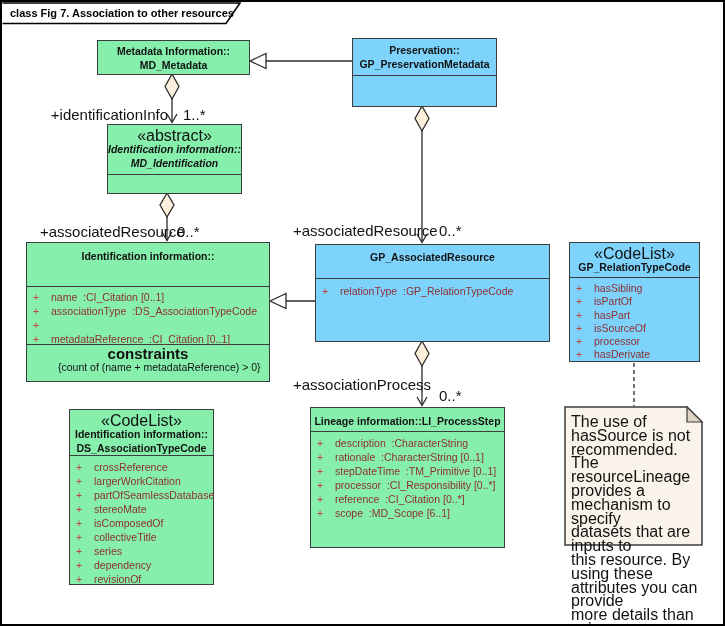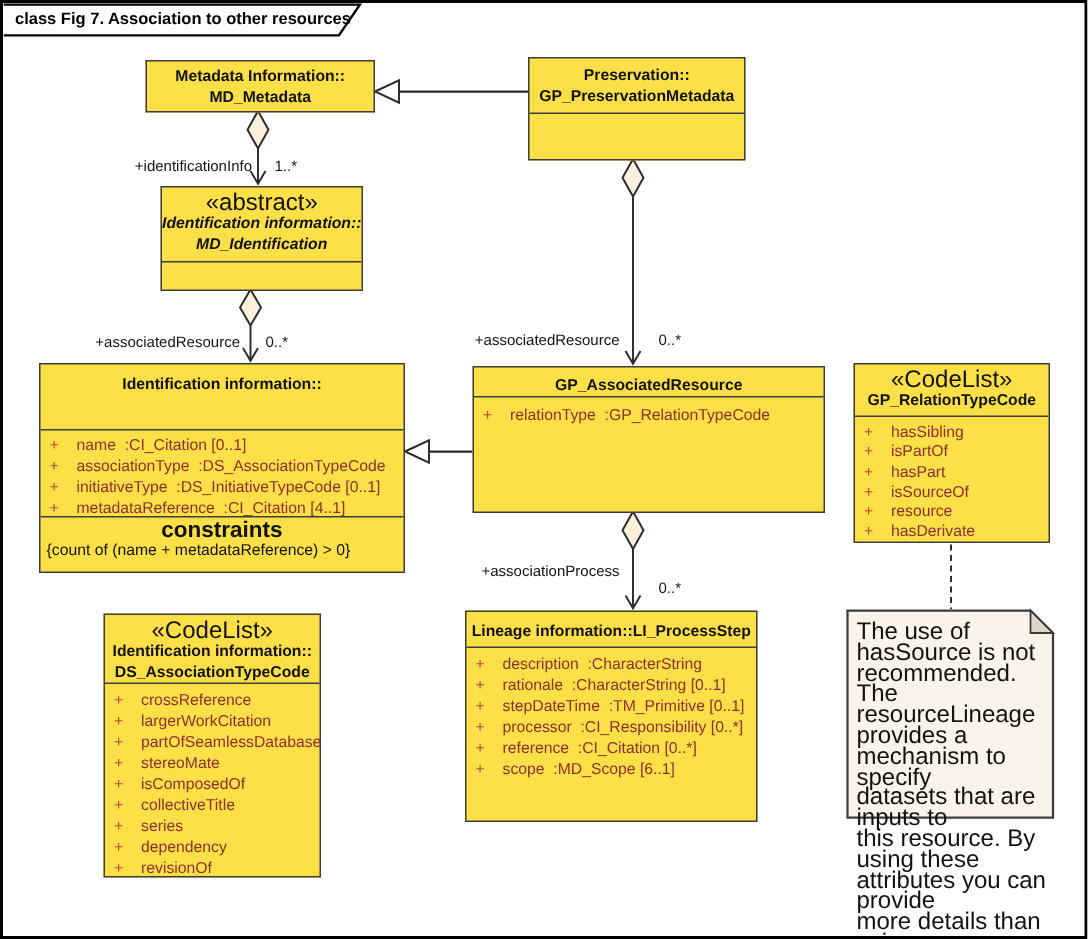--- a/index.html
+++ b/index.html
@@ -6,37 +6,37 @@
   #diagram{
     position:relative;width:725px;height:626px;box-sizing:border-box;
     border:2px solid #000;background:#fff;overflow:hidden;
     font-family:"Liberation Sans","DejaVu Sans",sans-serif;color:#1a1a1a;
   }
   svg.overlay{position:absolute;left:0;top:0;pointer-events:none;}
   .frame-title{
     position:absolute;left:8px;top:5px;font-size:11px;font-weight:bold;color:#000;
   }
   .cls{
-    position:absolute;box-sizing:border-box;border:1.5px solid #3d3d3d;background:#fde047;
-  }
-  .cls.tan{background:#fde047;}
+    position:absolute;box-sizing:border-box;border:1.5px solid #3d3d3d;background:#86efac;
+  }
+  .cls.tan{background:#7dd3fc;}
   .head{box-sizing:border-box;text-align:center;}
   .head.divided{border-bottom:1.5px solid #3d3d3d;}
   .cname{font-size:10.5px;font-weight:bold;line-height:14px;color:#121212;}
   .stereo{font-size:16px;line-height:13px;color:#121212;}
   .it{font-style:italic;}
   .attrs{box-sizing:border-box;padding-top:3px;}
   .attr{display:flex;align-items:flex-start;padding-left:6px;font-size:10.5px;line-height:14px;}
   .attr .vis{width:18px;flex:none;color:#c0443c;}
   .attr .atext{color:#8e2f2f;white-space:pre;}
   .rows13 .attr{line-height:13.3px;}
   .constraints{box-sizing:border-box;border-top:1.5px solid #3d3d3d;padding-top:2px;}
   .constraints .clabel{text-align:center;font-size:15px;font-weight:bold;line-height:14px;color:#121212;}
-  .constraints .ctext{padding-left:4px;font-size:10.5px;line-height:13px;color:#121212;white-space:pre;}
-  .rolelabel{position:absolute;font-size:10px;color:#121212;white-space:nowrap;}
+  .constraints .ctext{padding-left:4px;font-size:10.5px;line-height:13px;color:#121212;white-space:pre;margin-left:27px;}
+  .rolelabel{position:absolute;font-size:15px;color:#121212;white-space:nowrap;}
   .ralign{text-align:right;}
   .note-text{
     position:absolute;font-size:16px;line-height:13.8px;color:#121212;white-space:pre-line;
   }
 </style>
 </head>
 <body>
 
 <div id="diagram">
 
@@ -106,35 +106,34 @@
       <div class="attr">
           <span class="vis">+</span>
           <span class="atext">name  :CI_Citation [0..1]</span>
         </div>
       <div class="attr">
           <span class="vis">+</span>
           <span class="atext">associationType  :DS_AssociationTypeCode</span>
         </div>
       <div class="attr">
           <span class="vis">+</span>
-          <span class="atext">initiativeType  :DS_InitiativeTypeCode [0..1]</span>
-        </div>
-      <div class="attr">
-          <span class="vis">+</span>
-          <span class="atext">metadataReference  :CI_Citation [4..1]</span>
+        </div>
+      <div class="attr">
+          <span class="vis">+</span>
+          <span class="atext">metadataReference  :CI_Citation [0..1]</span>
         </div>
     </div>
     <div class="constraints">
       <div class="clabel">constraints</div>
       <div class="ctext">{count of (name + metadataReference) &gt; 0}</div>
     </div>
   </div>
 
   <div class="cls tan" style="left:313px;top:242px;width:235px;height:98px;">
-    <div class="head divided" style="height:20px;padding-top:5px;">
+    <div class="head divided" style="height:34px;padding-top:5px;">
       <div class="cname">GP_AssociatedResource</div>
     </div>
     <div class="attrs" style="padding-top:5px;">
       <div class="attr">
           <span class="vis">+</span>
           <span class="atext">relationType  :GP_RelationTypeCode</span>
         </div>
     </div>
   </div>
 
@@ -155,21 +154,21 @@
       <div class="attr">
           <span class="vis">+</span>
           <span class="atext">hasPart</span>
         </div>
       <div class="attr">
           <span class="vis">+</span>
           <span class="atext">isSourceOf</span>
         </div>
       <div class="attr">
           <span class="vis">+</span>
-          <span class="atext">resource</span>
+          <span class="atext">processor</span>
         </div>
       <div class="attr">
           <span class="vis">+</span>
           <span class="atext">hasDerivate</span>
         </div>
     </div>
   </div>
 
   <div class="cls" style="left:308px;top:405px;width:195px;height:141px;">
     <div class="head divided" style="height:24px;padding-top:6px;">

